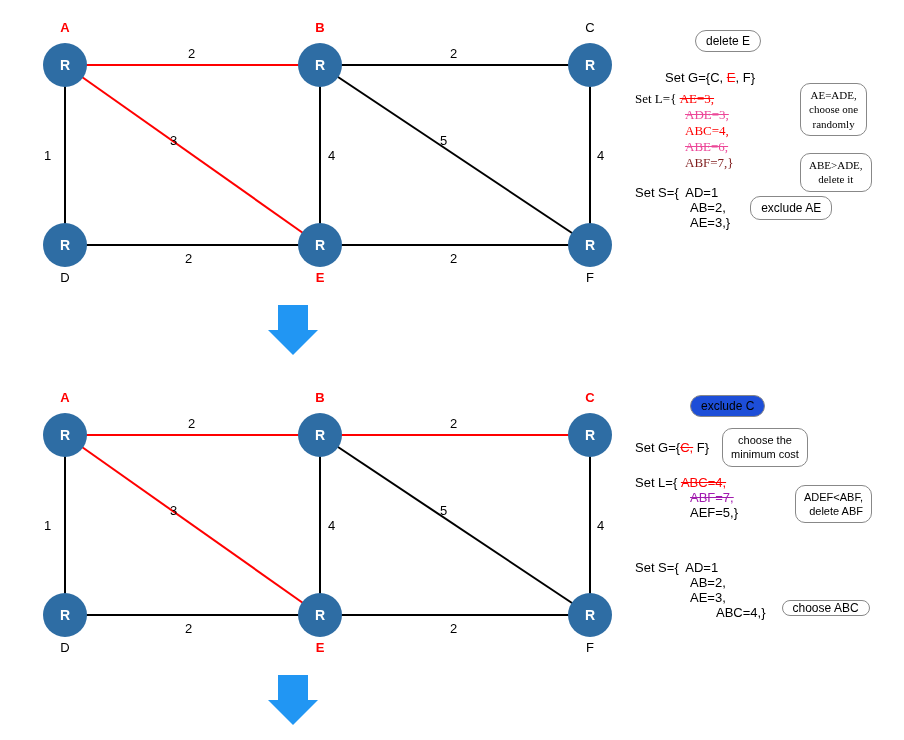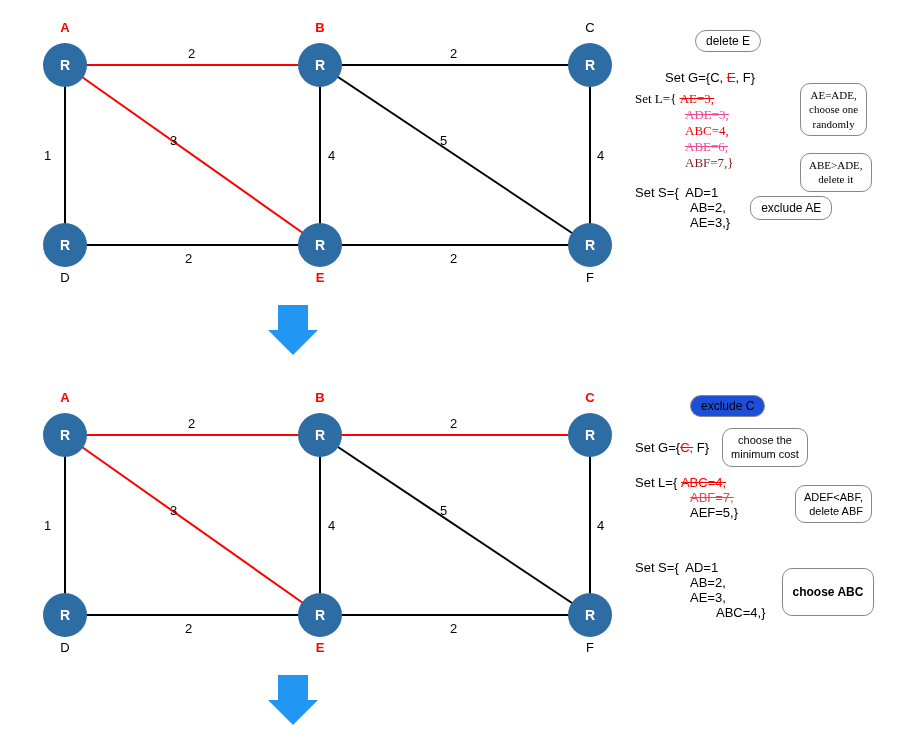--- a/index.html
+++ b/index.html
@@ -209,39 +209,39 @@
       <div style="margin-top:8px; font-size:13px; display:flex; align-items:center; gap:8px;">
         <span>Set G={<span style="text-decoration:line-through; color:red;">C,</span> F}</span>
 
         <div style="background:white; border:1px solid #888; border-radius:10px; padding:4px 8px; font-size:11px; line-height:1.3; text-align:center; white-space:nowrap; margin-left:5px;">
           choose the<br>minimum cost
         </div>
       </div>
 
       <div style="margin-top:8px; font-size:13px; position:relative;">
         <div>Set L={&nbsp;<span style="text-decoration:line-through; color:red;">ABC=4,</span></div>
-        <div style="margin-left:55px;"><span style="text-decoration:line-through; color:#ef4444;">ABF=7,</span></div>
+        <div style="margin-left:55px;"><span style="text-decoration:line-through; color:#a21caf;">ABF=7,</span></div>
         <div style="margin-left:55px; display:flex; align-items:center;">
           <span>AEF=5,}</span>
 
           <div style="position:absolute; left:160px; top:10px; background:white; border:1px solid #888; border-radius:10px; padding:4px 8px; font-size:11px; line-height:1.3; text-align:right; white-space:nowrap;">
             ADEF&lt;ABF,<br>delete ABF
           </div>
         </div>
       </div>
 
       <div style="margin-top:40px; font-size:13px; display:flex; align-items:center; gap:8px;">
         <div>
           <div>Set S={&nbsp; AD=1</div>
           <div style="margin-left:55px;">AB=2,</div>
           <div style="margin-left:55px;">AE=3,</div>
           <div style="margin-left:81px;">ABC=4,}</div>
         </div>
 
-        <div style="background:white; border:1px solid #888; border-radius:10px; padding:16px 10px; font-size:12px; white-space:nowrap; margin-left:8px; align-self:flex-end; margin-bottom:4px;font-weight:bold;">
+        <div style="background:white; border:1px solid #888; border-radius:10px; padding:0 10px; font-size:12px; white-space:nowrap; margin-left:8px; align-self:flex-end; margin-bottom:4px;">
           choose ABC
         </div>
       </div>
     </div>
   </div>
 
   <div style="position:absolute; top:675px; left:268px; width:60px; text-align:center;">
     <svg width="50" height="50">
       <polygon points="10,0 40,0 40,25 50,25 25,50 0,25 10,25" fill="#2196F3"></polygon>
     </svg>

